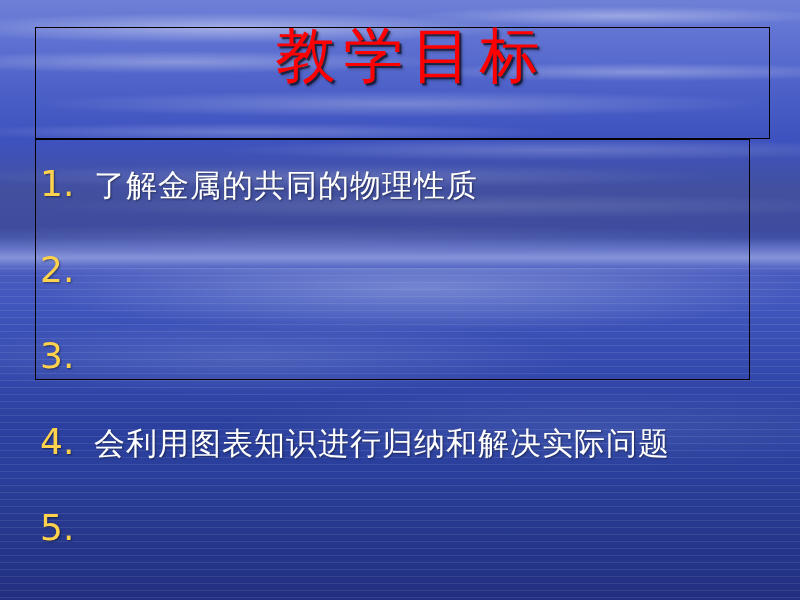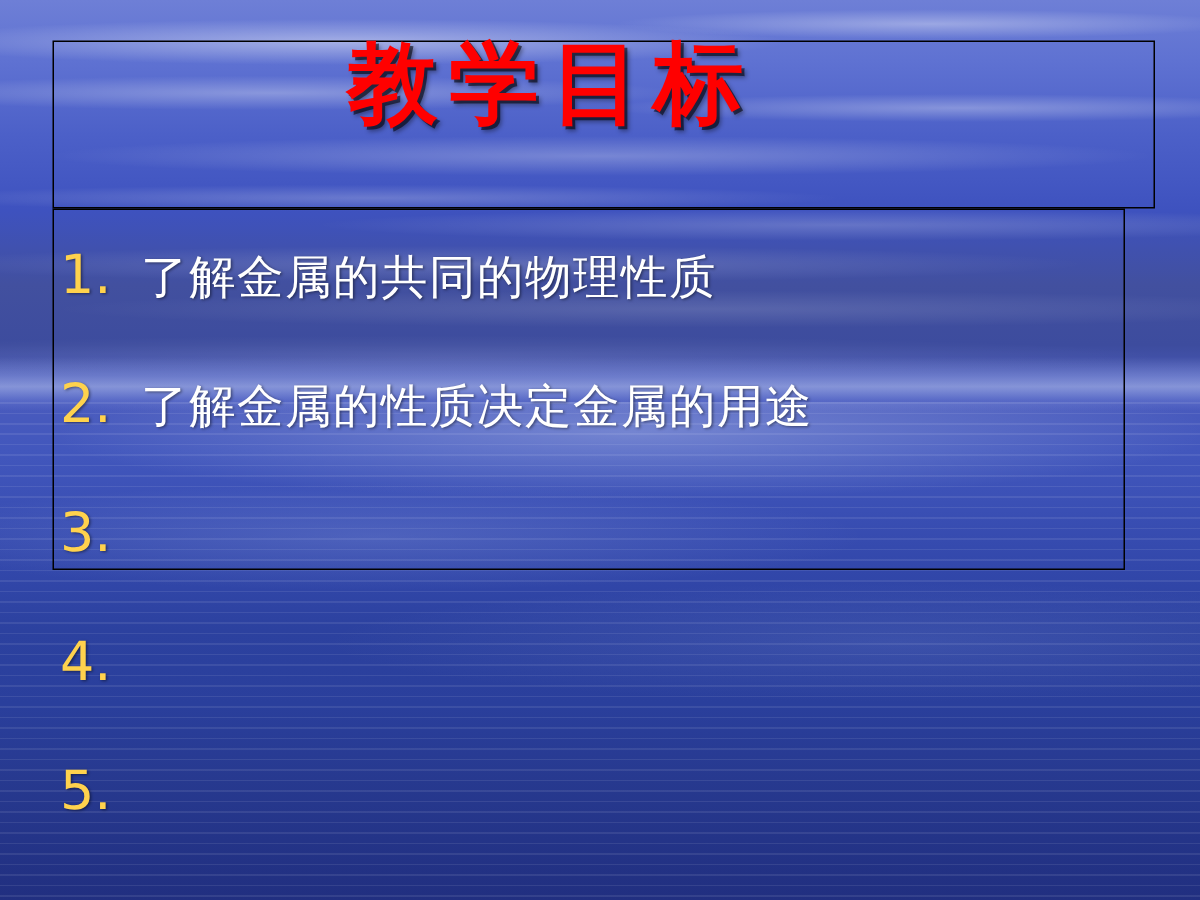--- a/index.html
+++ b/index.html
@@ -115,27 +115,28 @@
     position: absolute;
     left: 0;
     top: 0;
     width: 735px;
     height: 112px;
     display: flex;
     align-items: center;
     justify-content: center;
     font-family: "DejaVu Sans", sans-serif;
     font-size: 60px;
-    font-weight: bold;
+    font-weight: normal;
     letter-spacing: 8px;
     color: #FF0000;
     text-shadow:
       2px 2px 0 rgba(0,0,0,0.55),
       3px 3px 3px rgba(0,0,0,0.35);
     white-space: nowrap;
+    padding-left: 44px;
   }
 
   
   #body-box {
     position: absolute;
     left: 35px;
     top: 139px;
     width: 715px;
     height: 241px;
     border: 1px solid #000000;
@@ -189,26 +190,26 @@
 
   <div id="body-box"></div>
 
   <ul id="content-list">
     <li class="list-item">
       <span class="list-num">1.</span>
       <span class="list-text">了解金属的共同的物理性质</span>
     </li>
     <li class="list-item">
       <span class="list-num">2.</span>
-      <span class="list-text">了解金属的性质决定金属的用途</span>
     </li>
     <li class="list-item">
       <span class="list-num">3.</span>
     </li>
     <li class="list-item">
       <span class="list-num">4.</span>
+      <span class="list-text">会利用图表知识进行归纳和解决实际问题</span>
     </li>
     <li class="list-item">
       <span class="list-num">5.</span>
     </li>
   </ul>
 
 </div>
 
 </body></html>

